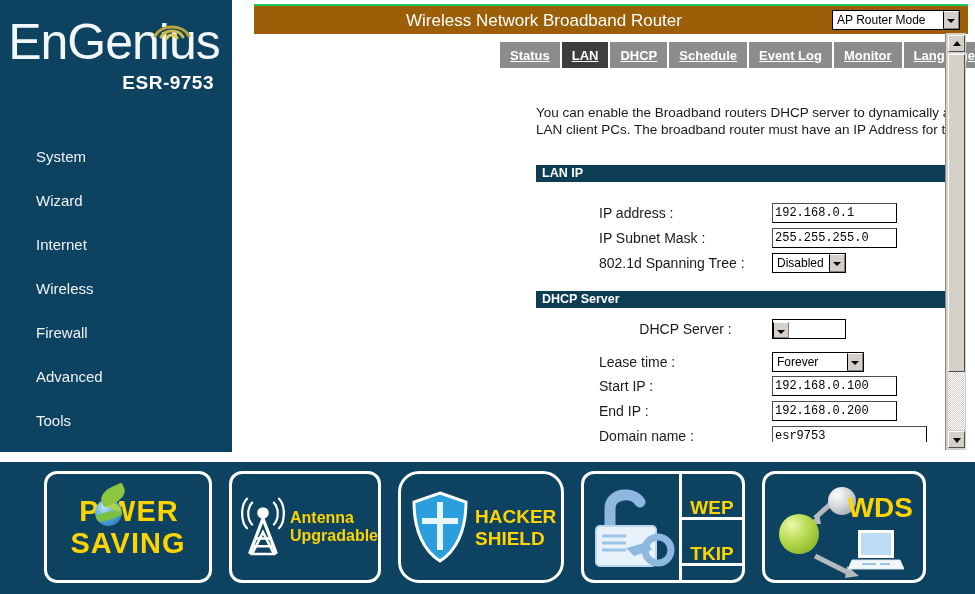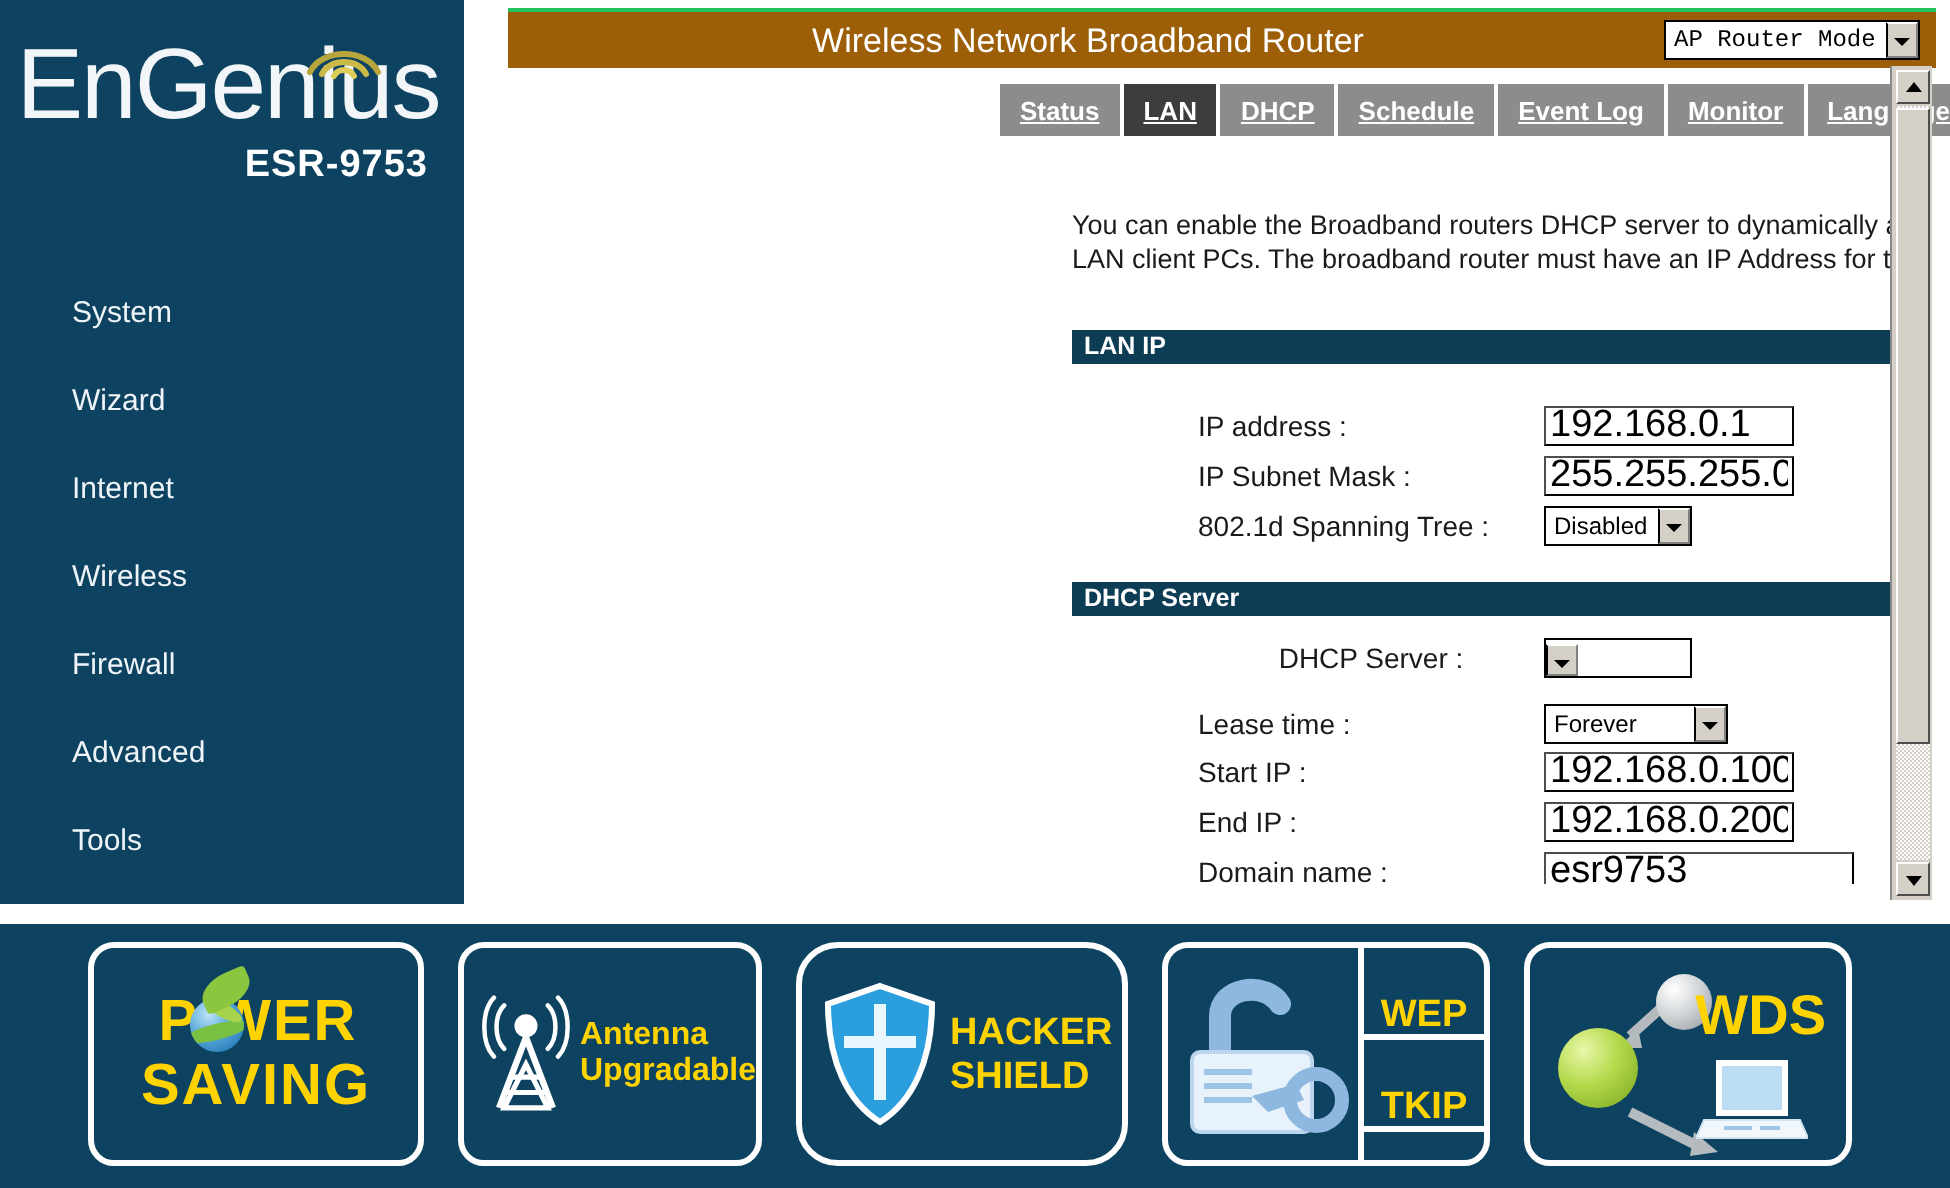--- a/index.html
+++ b/index.html
@@ -171,22 +171,22 @@
     width: 173px;
     color: #1a1a1a;
     font-size: 14px;
     white-space: nowrap;
   }
   .w95-input {
     background: #ffffff;
     border: 1px solid #000000;
     border-top-color: #4d4d4d;
     border-left-color: #4d4d4d;
-    font-family: Liberation Sans, sans-serif;
-    font-size: 19px;
+    font-family: Liberation Mono, monospace;
+    font-size: 12px;
     color: #000;
     height: 20px;
     line-height: 18px;
     padding: 0 2px;
     outline: none;
   }
   .in-std { width: 125px; }
   .in-wide { width: 155px; }
 
   
@@ -367,21 +367,21 @@
     <div class="nav-item">Advanced</div>
     <div class="nav-item">Tools</div>
   </div>
 </div>
 
 <div id="pane">
 
   <div id="titlebar">
     <div id="title-text">Wireless Network Broadband Router</div>
     <div id="mode-select">
-      <div class="w95-select" style="width:128px;font-family:Liberation Mono, monospace;">
+      <div class="w95-select" style="width:128px;">
         <span class="lbl">AP Router Mode</span>
         <span class="arrow-btn"></span>
       </div>
     </div>
   </div>
 
   <div id="tabbar">
     <div id="tabs-inner">
       <div class="tab">Status</div>
       <div class="tab active">LAN</div>

